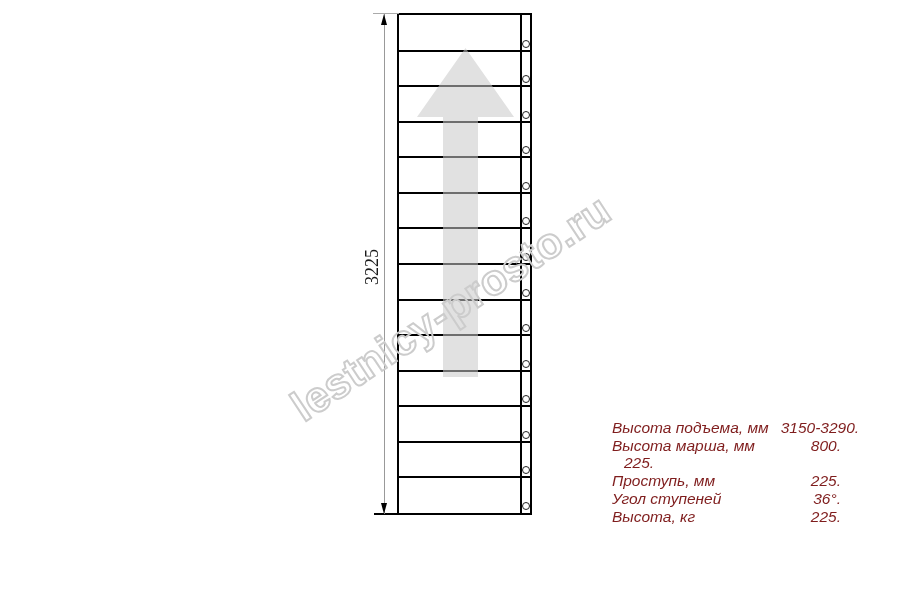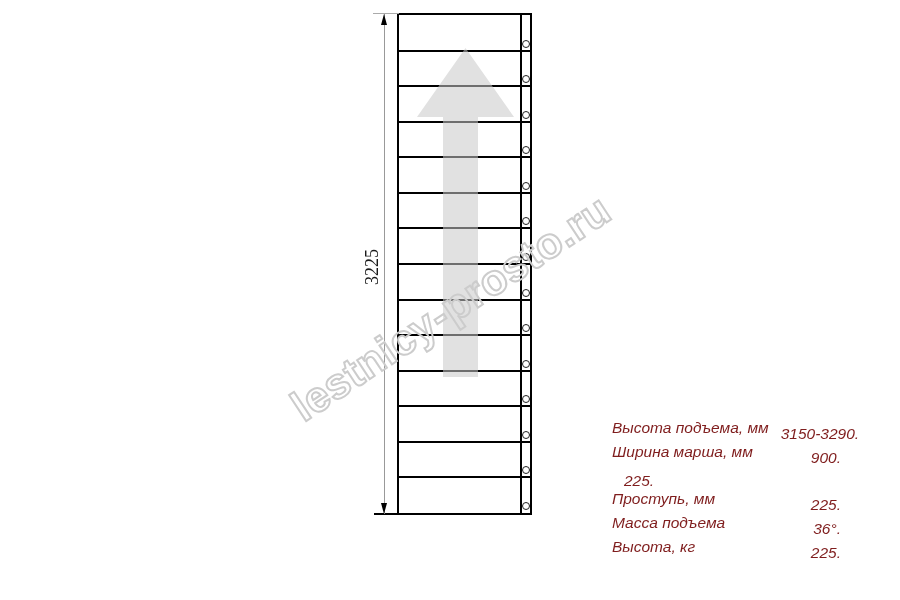--- a/index.html
+++ b/index.html
@@ -144,21 +144,21 @@
     font-size: 15.5px;
     color: #7f1d1d;
   }
   .spec-row {
     display: flex;
     justify-content: space-between;
     line-height: 17.7px;
     white-space: nowrap;
   }
   .spec-label { text-align: left; }
-  .spec-value { text-align: right; margin-left: 12px; margin-top: 6px; }
+  .spec-value { text-align: right; margin-left: 12px; }
 </style>
 </head>
 <body>
 
 <div id="canvas">
 
   <div class="stairs">
     <div class="stringer-line"></div>
 
   <div class="step-line" style="top: 34.5714px;"></div>
@@ -201,32 +201,32 @@
 
   <div class="watermark">lestnicy-prosto.ru</div>
 
   <div class="specs">
 
   <div class="spec-row">
         <span class="spec-label">Высота подъема, мм</span>
         <span class="spec-value">3150-3290.</span>
       </div>
       <div class="spec-row">
-        <span class="spec-label">Ширина марша, мм</span>
-        <span class="spec-value">900.</span>
+        <span class="spec-label">Высота марша, мм</span>
+        <span class="spec-value">800.</span>
       </div>
       <div class="spec-row">
         <span class="spec-value">225.</span>
       </div>
       <div class="spec-row">
         <span class="spec-label">Проступь, мм</span>
         <span class="spec-value">225.</span>
       </div>
       <div class="spec-row">
-        <span class="spec-label">Масса подъема</span>
+        <span class="spec-label">Угол ступеней</span>
         <span class="spec-value">36°.</span>
       </div>
       <div class="spec-row">
         <span class="spec-label">Высота, кг</span>
         <span class="spec-value">225.</span>
       </div>
     </div>
 
 </div>
 

